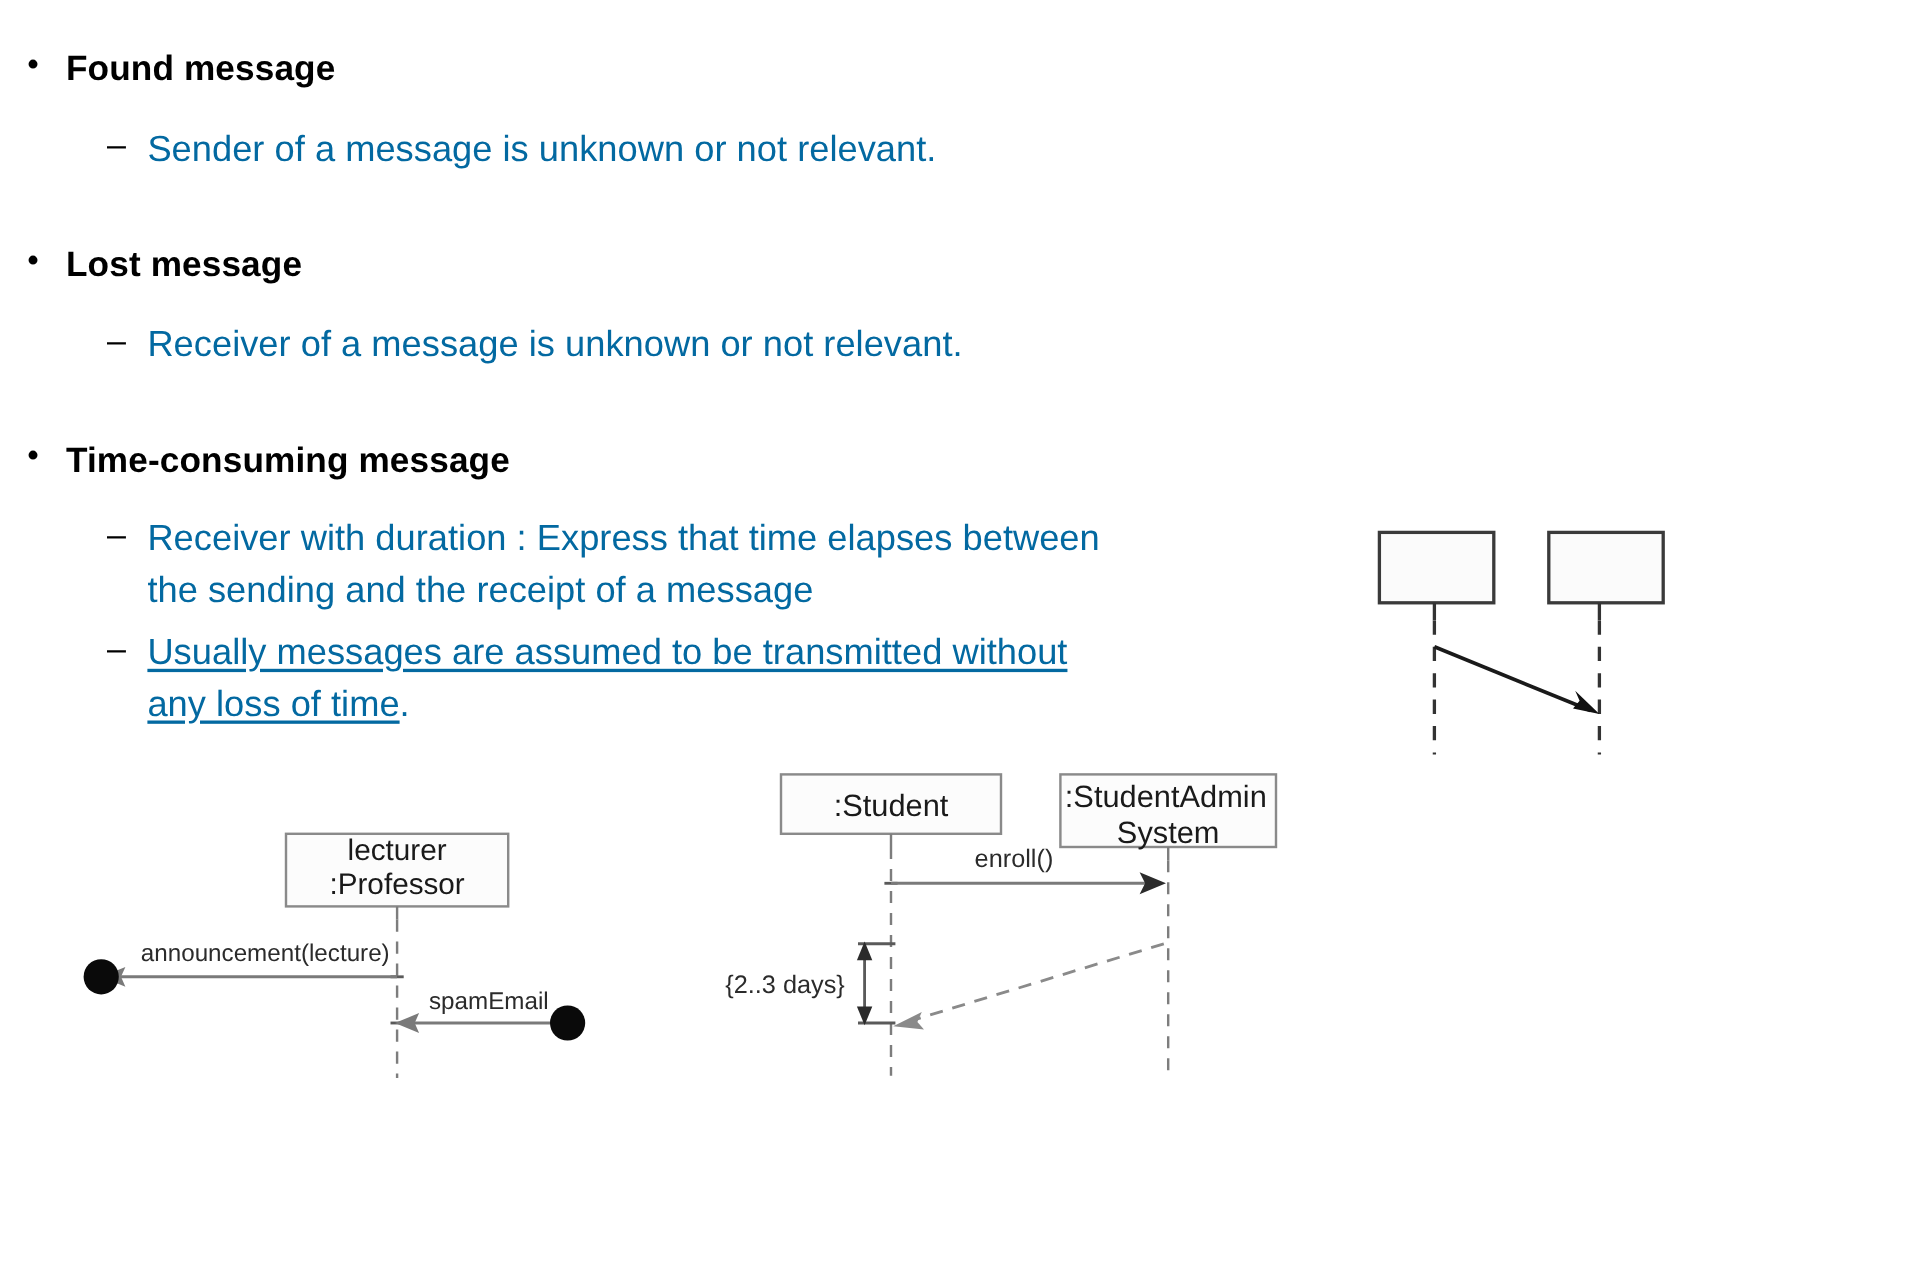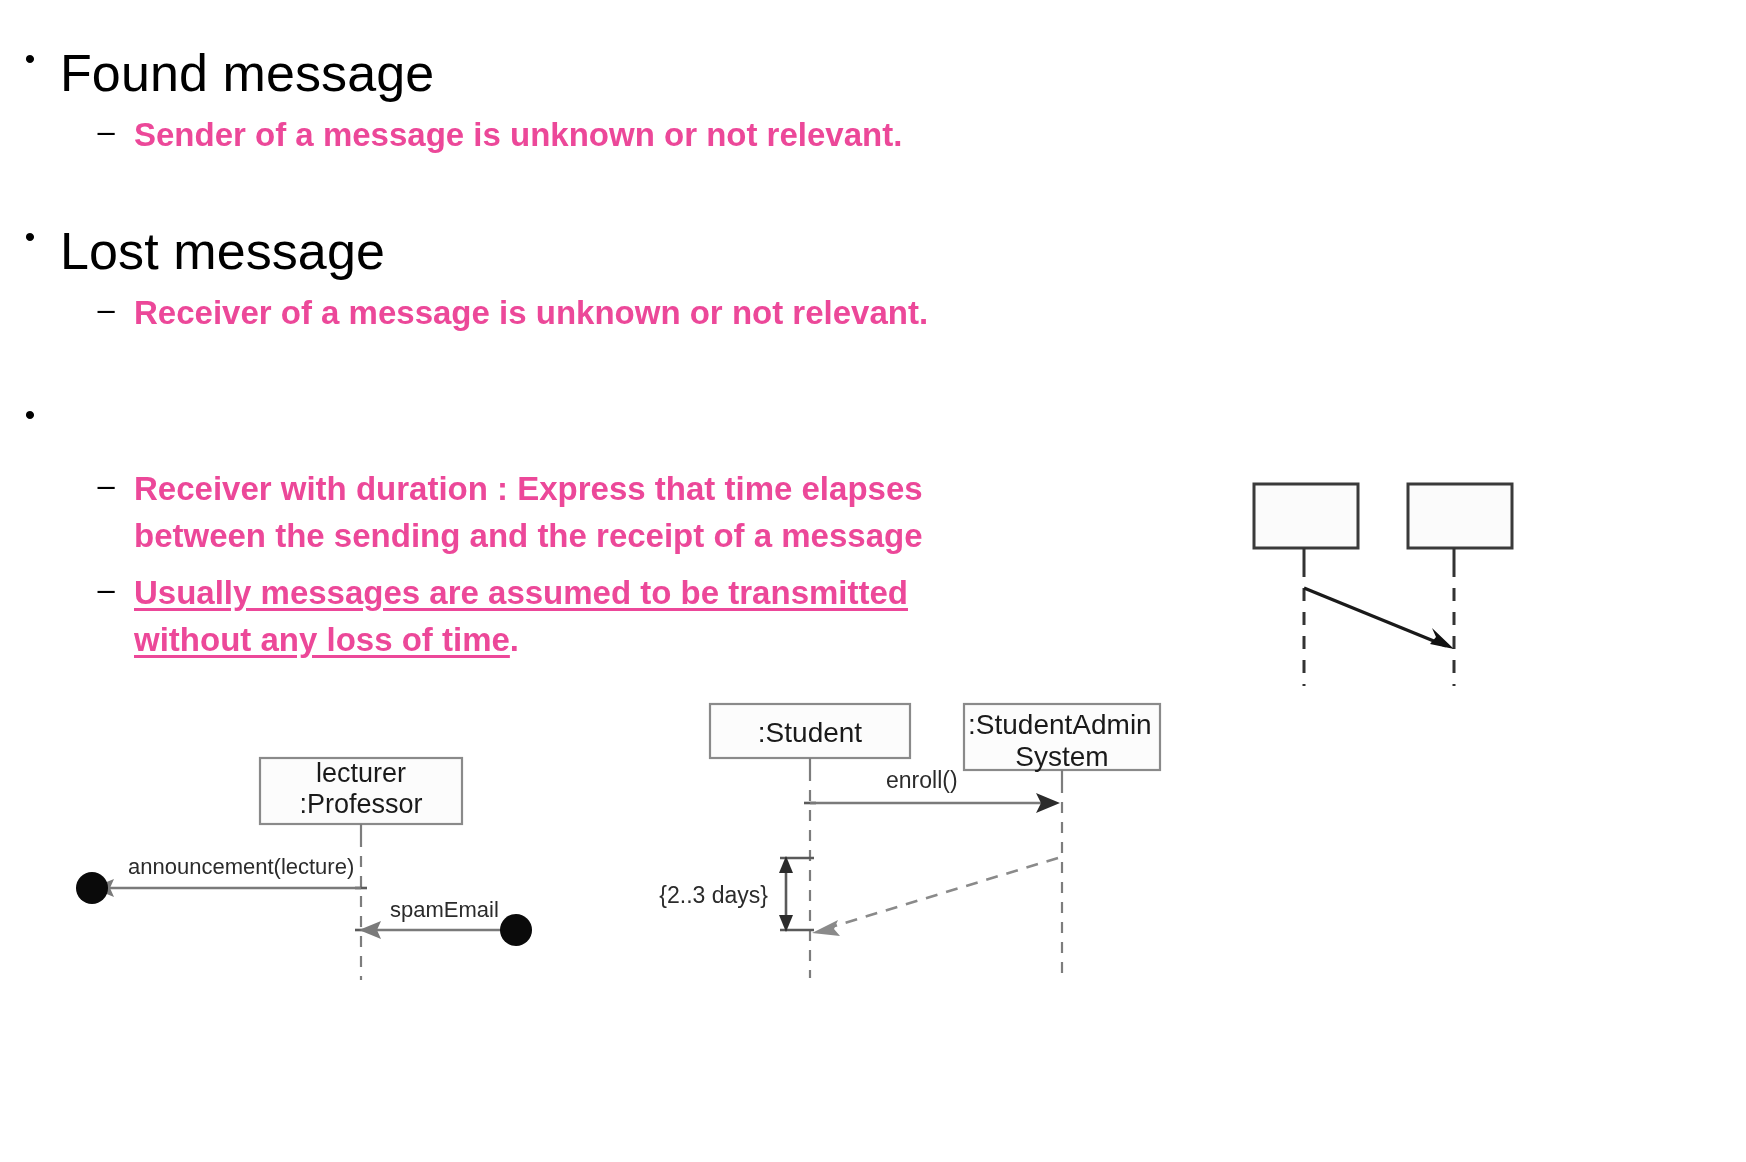--- a/index.html
+++ b/index.html
@@ -33,43 +33,43 @@
   }
   .b1-marker {
     width: 60px;
     flex: 0 0 60px;
     text-align: center;
     font-size: 30px;
     line-height: 1.0;
     color: #000;
   }
   .b1-text {
-    font-size: 52px;
+    font-size: 32px;
     line-height: 1.15;
     color: #000;
     letter-spacing: 0.1px;
+    font-weight: bold;
   }
   .b2-row {
     position: absolute;
     display: flex;
     align-items: flex-start;
   }
   .b2-marker {
     width: 56px;
     flex: 0 0 56px;
     text-align: center;
     font-size: 31px;
     line-height: 1.3;
     color: #000;
   }
   .b2-text {
     font-size: 33px;
     line-height: 1.42;
-    color: #ec4899;
-    font-weight: bold;
+    color: #0369a1;
   }
   .u-line { text-decoration: underline; text-underline-offset: 4px; }
 
   
   .diagram {
     position: absolute;
   }
   .diagram svg { display: block; overflow: visible; }
 
   .objbox {
@@ -159,20 +159,21 @@
       <span class="b1-marker">•</span>
       <span class="b1-text">Lost message</span>
     </div>
     <div class="b2-row" style="left:78px; top:290px;">
       <span class="b2-marker">–</span>
       <span class="b2-text" style="max-width:940px;">Receiver of a message is unknown or not relevant.</span>
     </div>
 
     <div class="b1-row" style="left:0px; top:400px;">
       <span class="b1-marker">•</span>
+      <span class="b1-text">Time-consuming message</span>
     </div>
     <div class="b2-row" style="left:78px; top:466px;">
       <span class="b2-marker">–</span>
       <span class="b2-text" style="max-width:900px;">Receiver with duration : Express that time elapses between the sending and the receipt of a message</span>
     </div>
     <div class="b2-row" style="left:78px; top:570px;">
       <span class="b2-marker">–</span>
       <span class="b2-text" style="max-width:890px;"><span class="u-line">Usually messages are assumed to be transmitted without any loss of time</span><span>.</span></span>
     </div>
   </div>

